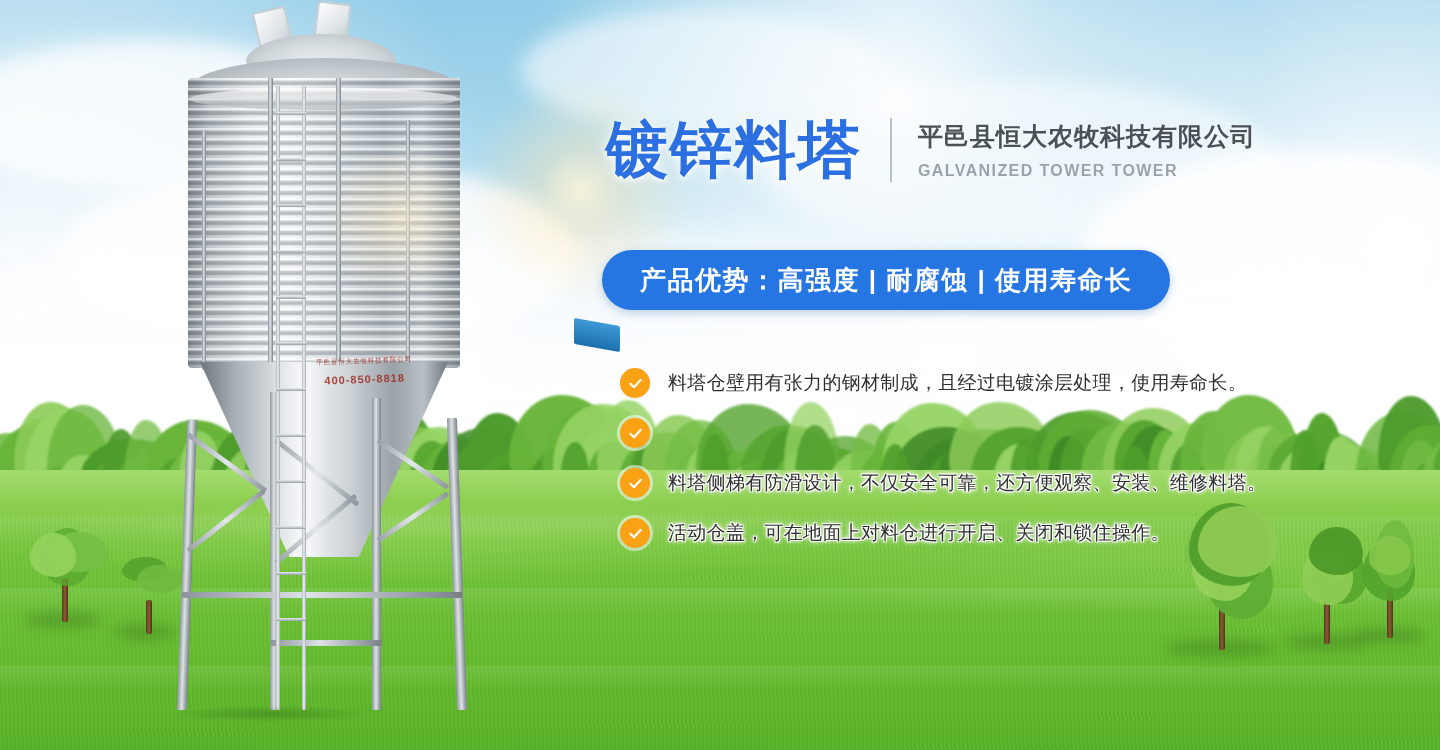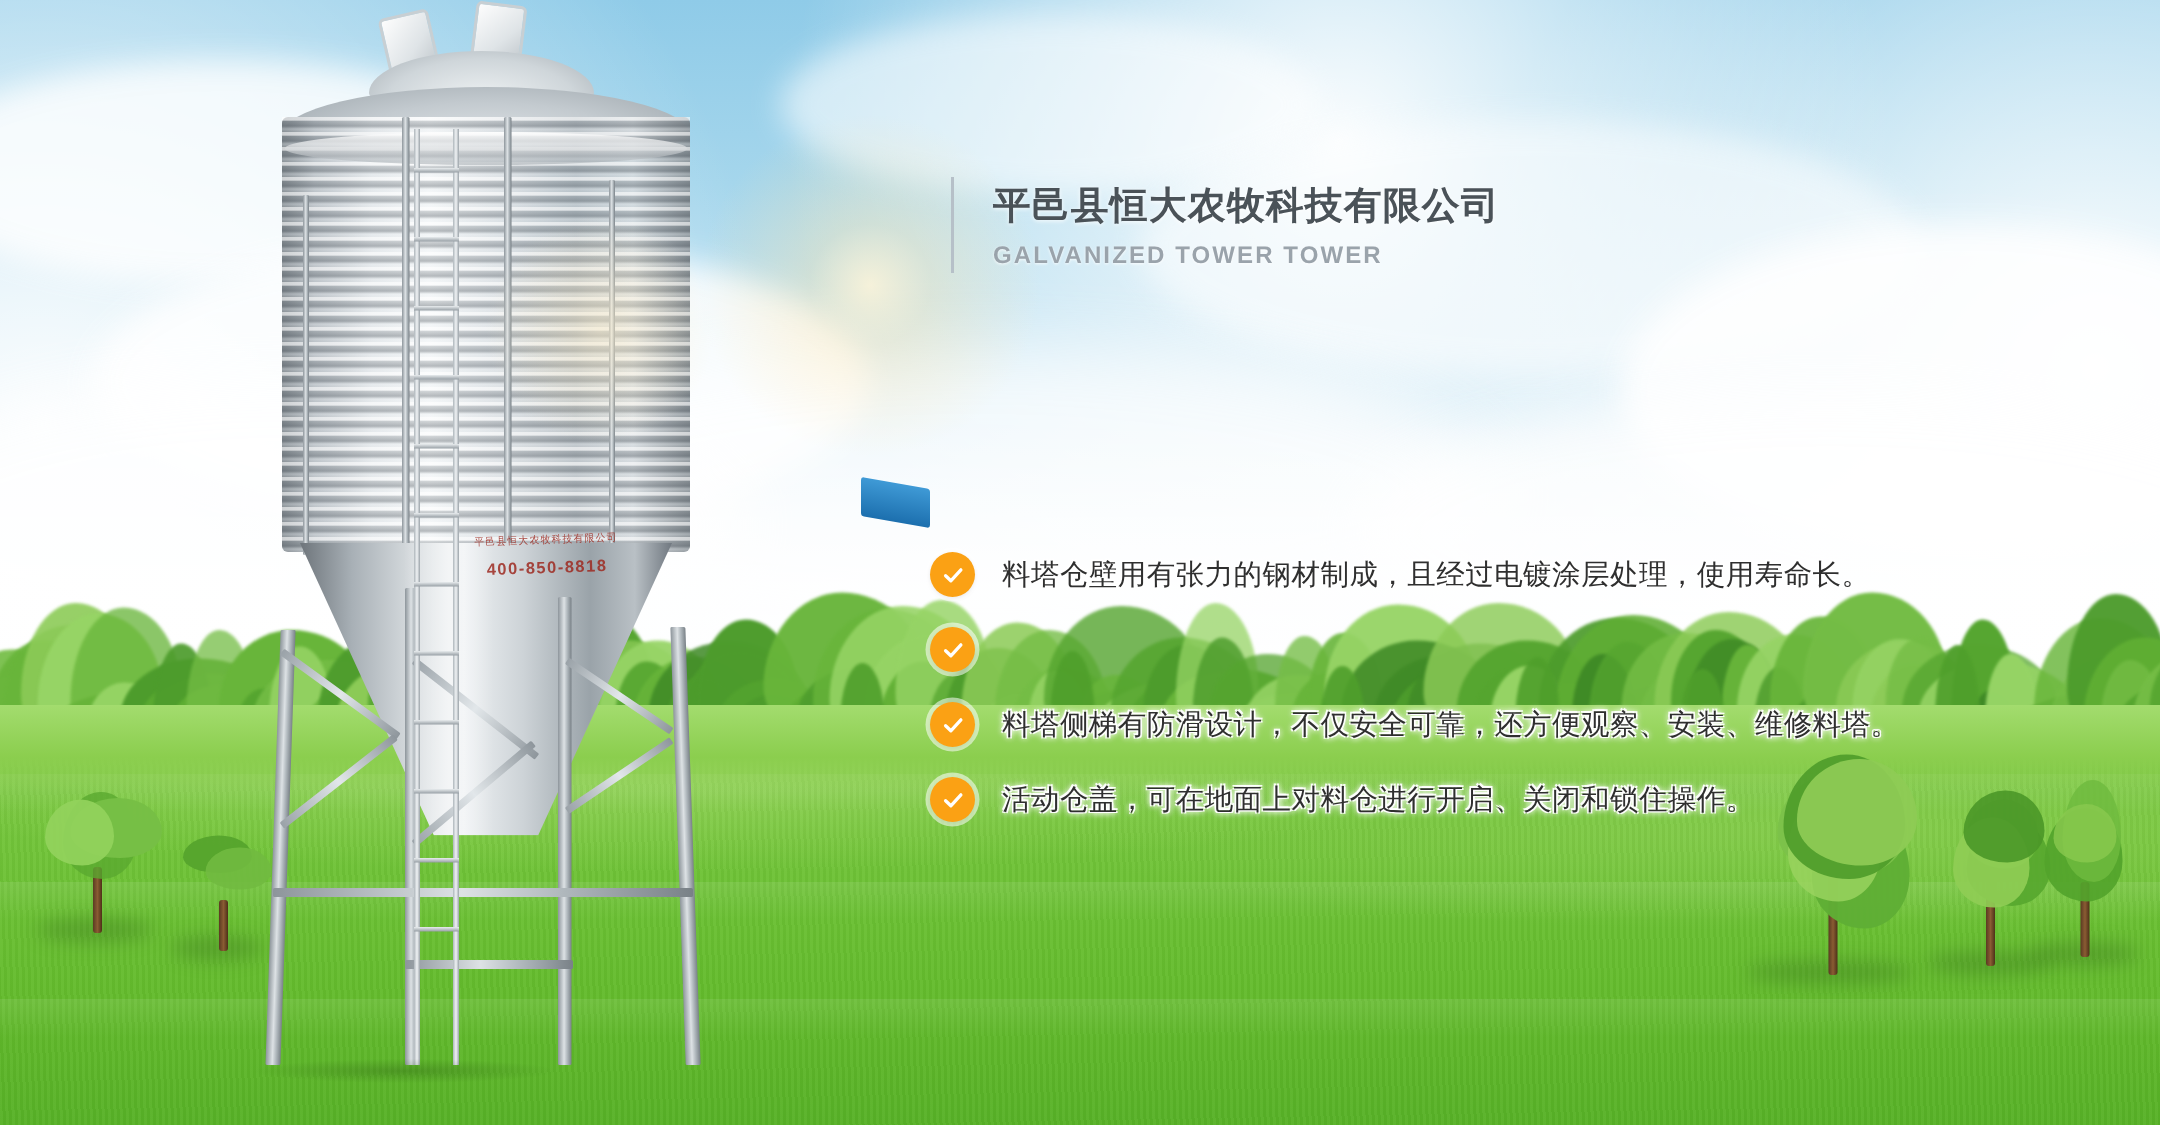--- a/index.html
+++ b/index.html
@@ -477,27 +477,31 @@
     </div>
 
     <div class="glare"></div>
     <div class="glare2"></div>
   </div>
   <div class="silo-shadow"></div>
 
   <div class="content">
 
     <div class="title-row">
+      <div class="main-title">镀锌料塔</div>
       <div class="title-divider"></div>
       <div class="title-side">
         <div class="company">平邑县恒大农牧科技有限公司</div>
         <div class="subtitle-en">GALVANIZED TOWER TOWER</div>
       </div>
     </div>
 
+    <div class="pill">
+      <span class="pill-text">产品优势：高强度 | 耐腐蚀 | 使用寿命长</span>
+    </div>
 
     <div class="features" id="features">
         <div class="feature">
           <div class="check">
             <svg width="17" height="17" viewBox="0 0 17 17">
               <path d="M3.4 8.8 L6.9 12.2 L13.6 4.9" fill="none" stroke="#ffffff" stroke-width="2.2" stroke-linecap="round" stroke-linejoin="round"></path>
             </svg>
           </div>
           <div class="feature-text">料塔仓壁用有张力的钢材制成，且经过电镀涂层处理，使用寿命长。</div>
         </div>

